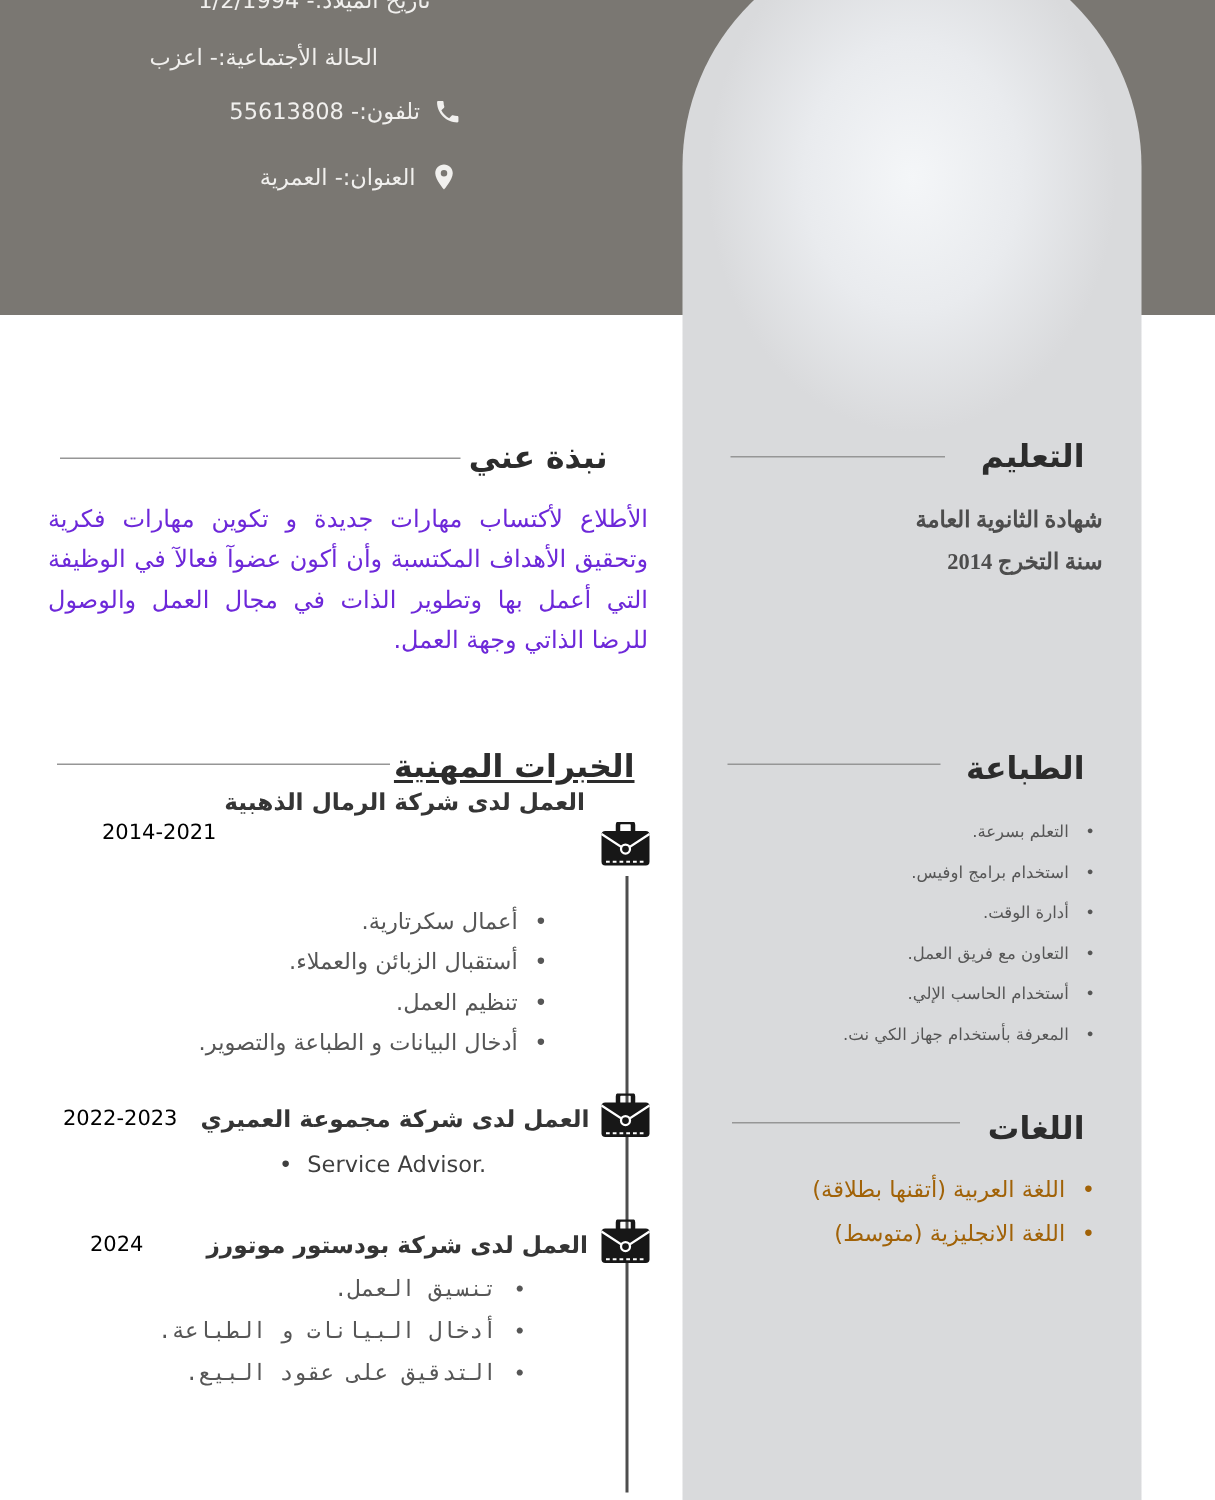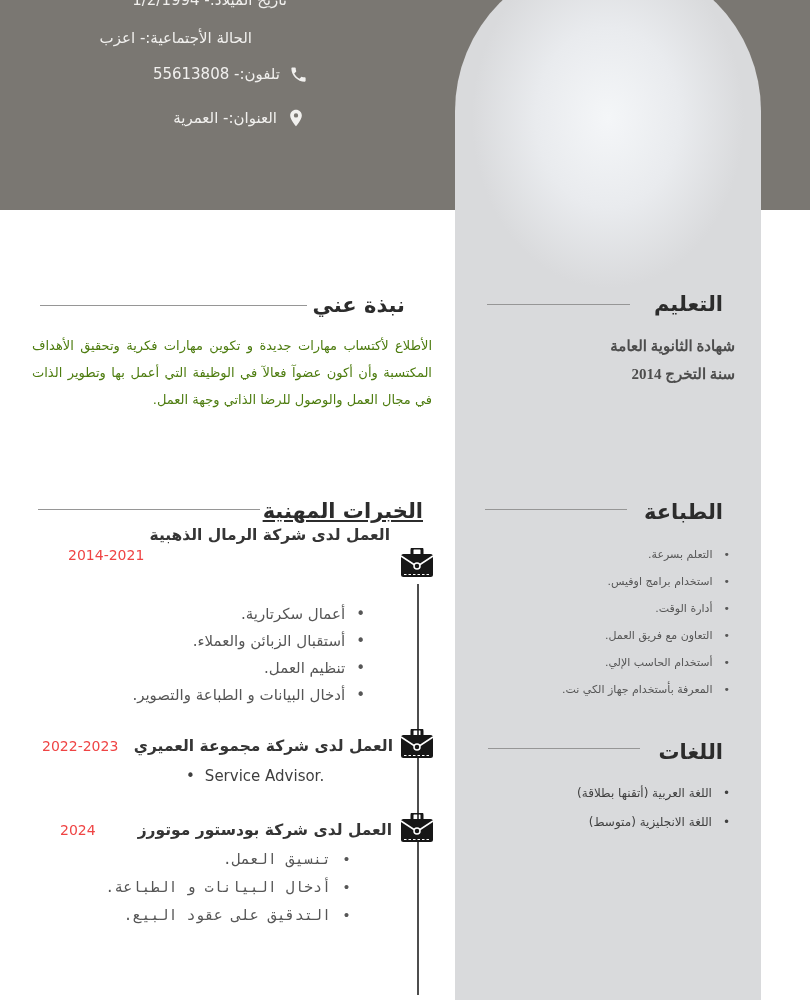--- a/index.html
+++ b/index.html
@@ -34,42 +34,42 @@
   .t-about{top:281px;right:393px;}   .r-about{top:305px;left:40px;width:267px;}
   .t-exp{top:487px;right:375px;text-decoration:underline;}     .r-exp{top:509px;left:38px;width:222px;}
   .t-edu{top:280px;right:75px;}      .r-edu{top:304px;left:487px;width:143px;}
   .t-skills{top:488px;right:75px;}   .r-skills{top:509px;left:485px;width:142px;}
   .t-lang{top:728px;right:75px;}     .r-lang{top:748px;left:488px;width:152px;}
 
   
   .about-text{
     top:332px;left:32px;width:400px;margin:0;
     direction:rtl;text-align:justify;text-align-last:right;
-    font-size:13px;line-height:27px;color:#4d7c0f;
+    font-size:16px;line-height:27px;color:#6d28d9;
   }
 
   
   .edu-line{right:75px;direction:rtl;font-size:15px;font-weight:bold;color:#4d4d4d;white-space:nowrap;font-family:Liberation Serif, serif;}
   .edu-1{top:337px;} .edu-2{top:365px;}
 
   
   .rtl-list{margin:0;padding:0;list-style:none;direction:rtl;text-align:right;white-space:nowrap;}
   .rtl-list li::before{content:'•';display:inline-block;margin-left:11px;}
   .skills-list{top:541px;right:80px;font-size:11px;line-height:27px;color:#565656;}
-  .lang-list{top:779px;right:80px;font-size:12px;line-height:29px;color:#404040;}
+  .lang-list{top:779px;right:80px;font-size:15px;line-height:29px;color:#a16207;}
   .job1-list{top:601px;right:445px;font-size:15px;line-height:27px;color:#565656;}
   .job3-list{top:847px;right:459px;font-size:15px;line-height:28px;color:#565656;font-family:Liberation Mono, monospace;}
 
   
   .timeline{left:417px;top:584px;width:2px;height:411px;background:#4e4e4e;}
   .briefcase{width:38px;height:35px;}
   .b1{left:398px;top:548px;} .b2{left:398px;top:729px;} .b3{left:398px;top:813px;}
   .job-title{direction:rtl;font-size:15.5px;font-weight:bold;color:#353535;white-space:nowrap;margin:0;}
   .jt1{top:526px;right:420px;} .jt2{top:737px;right:417px;} .jt3{top:821px;right:418px;}
-  .job-date{font-size:14px;color:#ef4444;white-space:nowrap;}
+  .job-date{font-size:14px;color:#000000;white-space:nowrap;}
   .jd1{top:547px;left:68px;} .jd2{top:738px;left:42px;} .jd3{top:822px;left:60px;}
   .svc-row{top:767px;left:186px;display:flex;gap:10px;align-items:center;
            font-size:15px;color:#3f3f3f;white-space:nowrap;}
 </style>
 </head>
 <body>
 
 <div class="abs header-band"></div>
 <div class="abs arch-column"></div>
 

